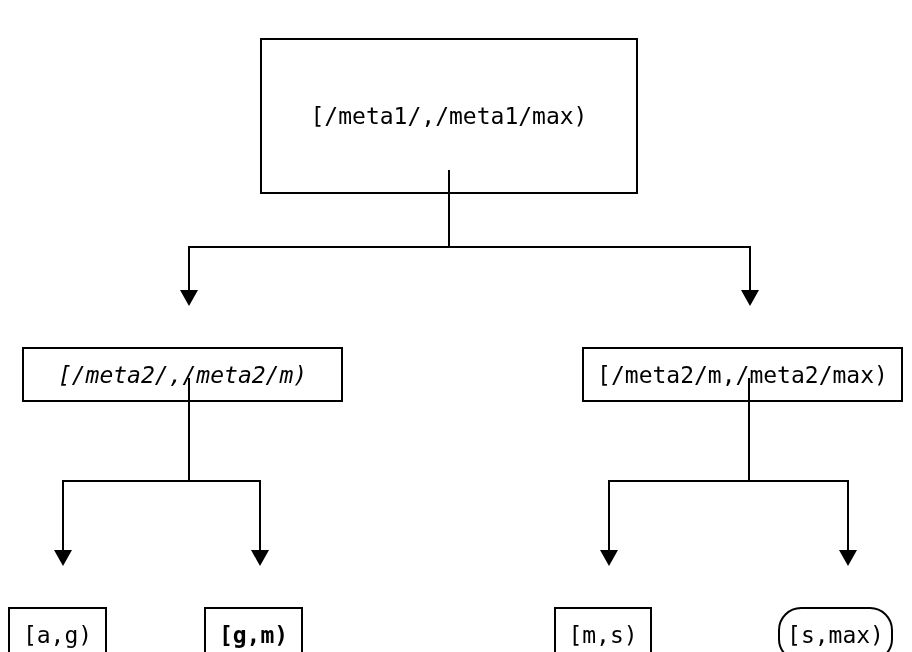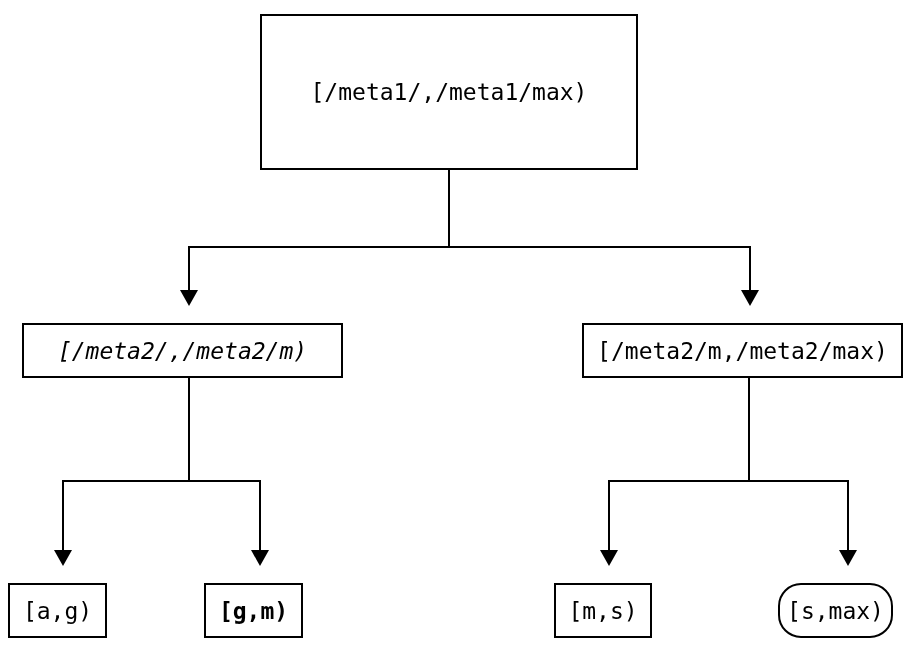--- a/index.html
+++ b/index.html
@@ -20,20 +20,21 @@
     border: 2px solid #000000;
     background: #ffffff;
     display: flex;
     align-items: center;
     justify-content: center;
     font-size: 23px;
     color: #000000;
     white-space: nowrap;
     box-sizing: border-box;
     letter-spacing: 0px;
+    margin-top: 24px;
   }
   .line {
     position: absolute;
     background: #000000;
   }
   .vline { width: 2px; }
   .hline { height: 2px; }
   .arrow {
     position: absolute;
     width: 0;

